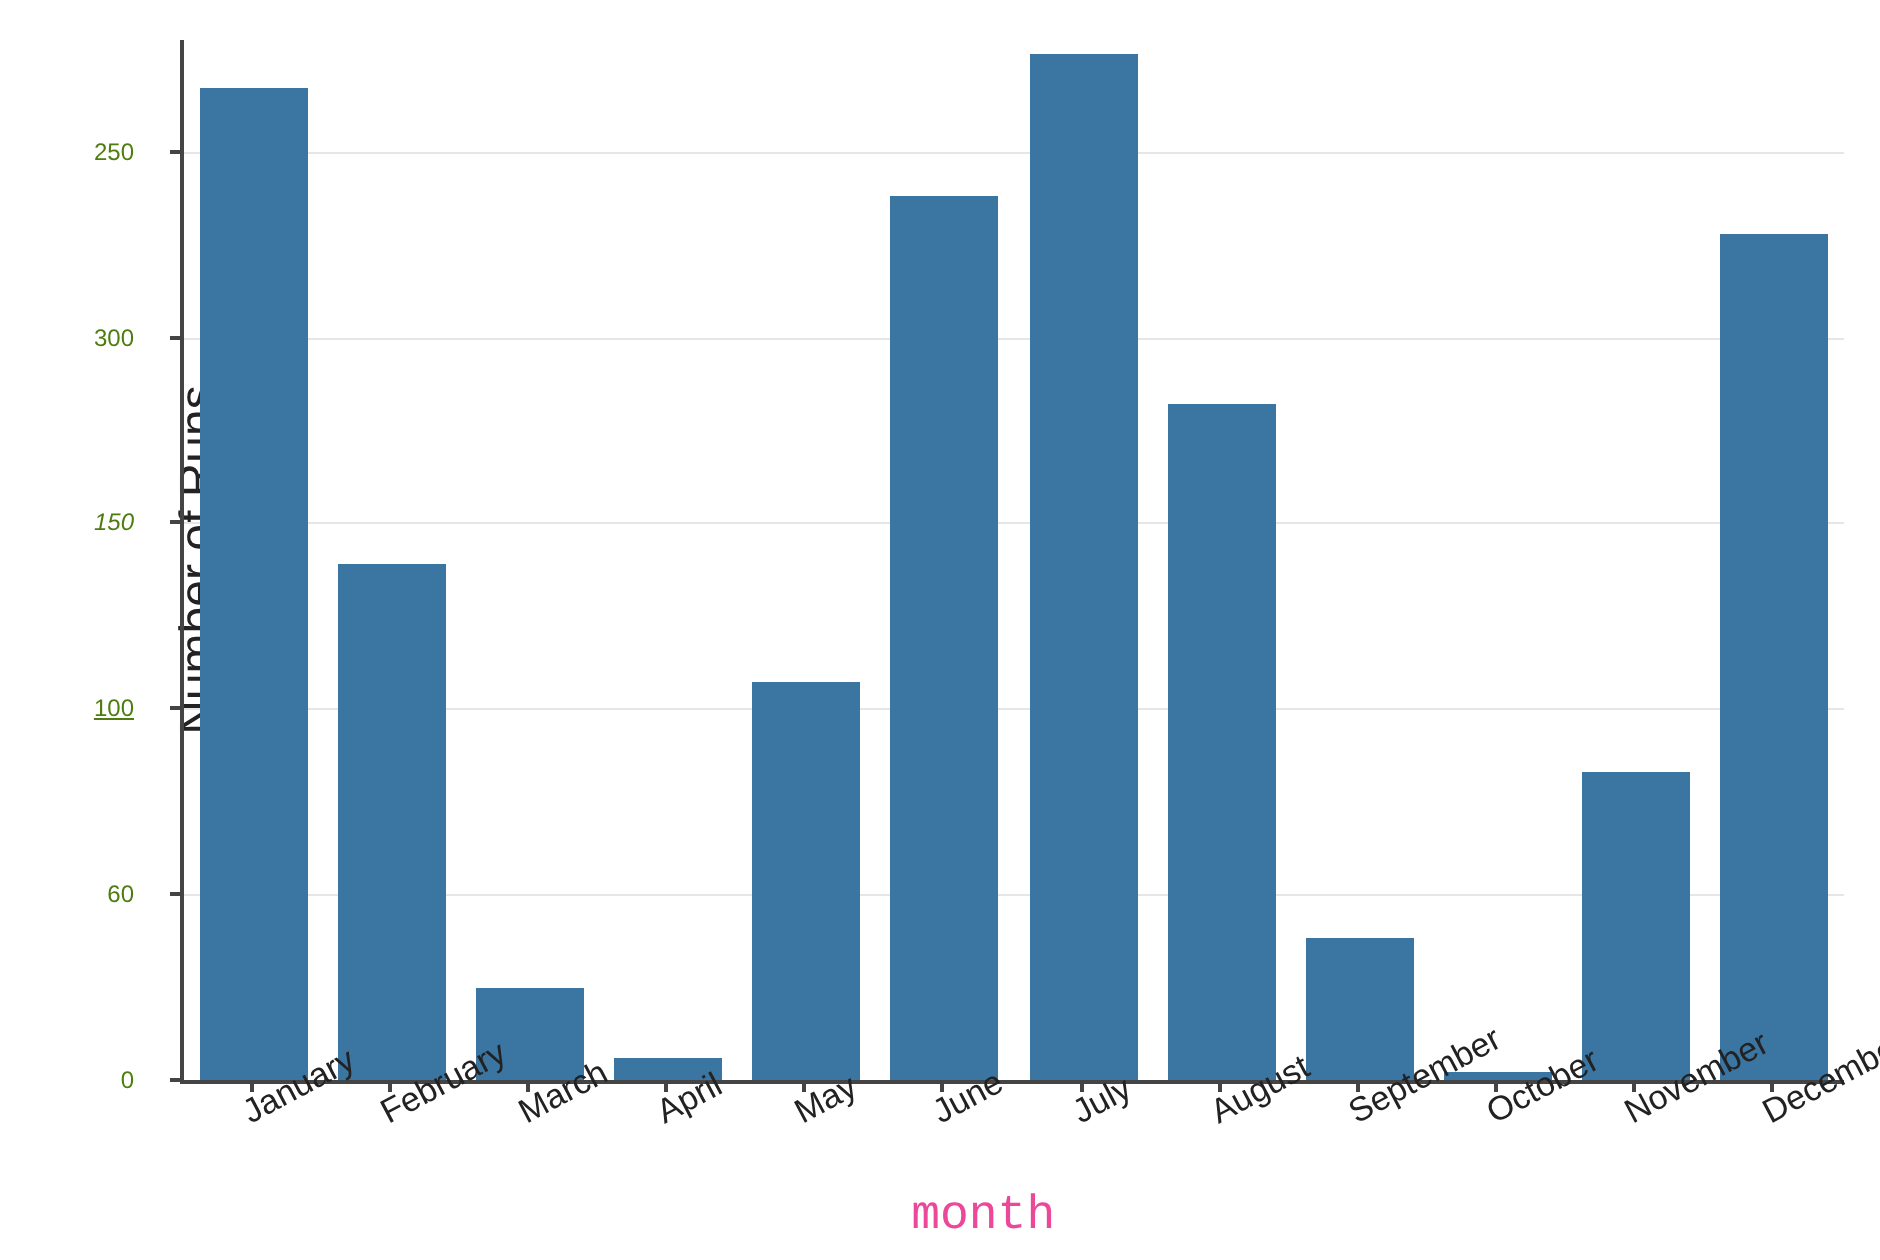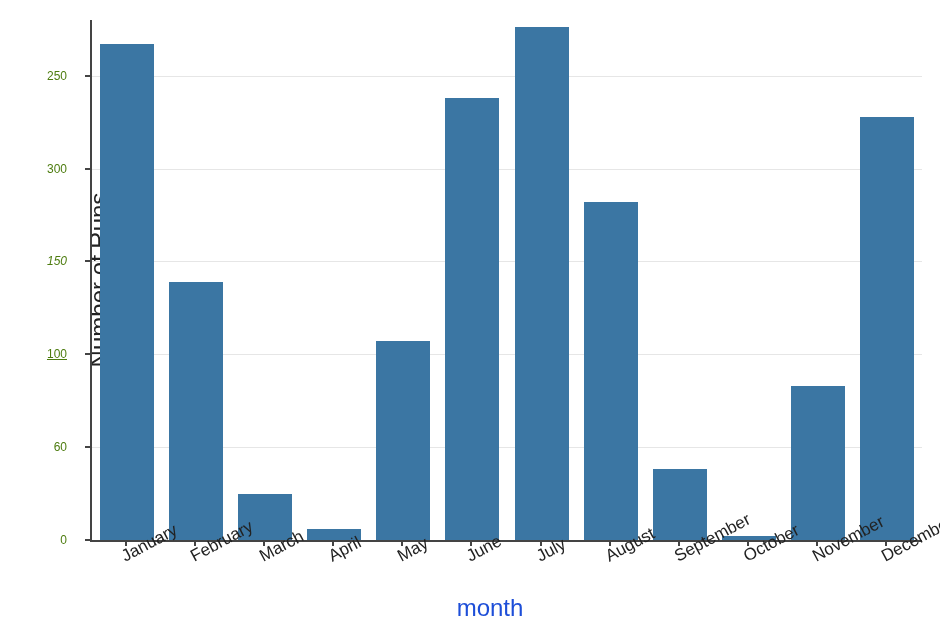--- a/index.html
+++ b/index.html
@@ -79,21 +79,22 @@
     font-size: 24px;
     color: #222;
     white-space: nowrap;
   }
   .x-axis-label {
     position: absolute;
     left: 50%;
     bottom: 8px;
     transform: translateX(-20%);
     font-size: 24px;
-    color: #1d4ed8;
+    color: #ec4899;
+    font-family: Liberation Mono, monospace;
   }
 </style>
 </head>
 <body>
 
 <div class="chart-container">
 
   <div class="y-axis-label">Number of Runs</div>
 
   <div class="plot-area">

